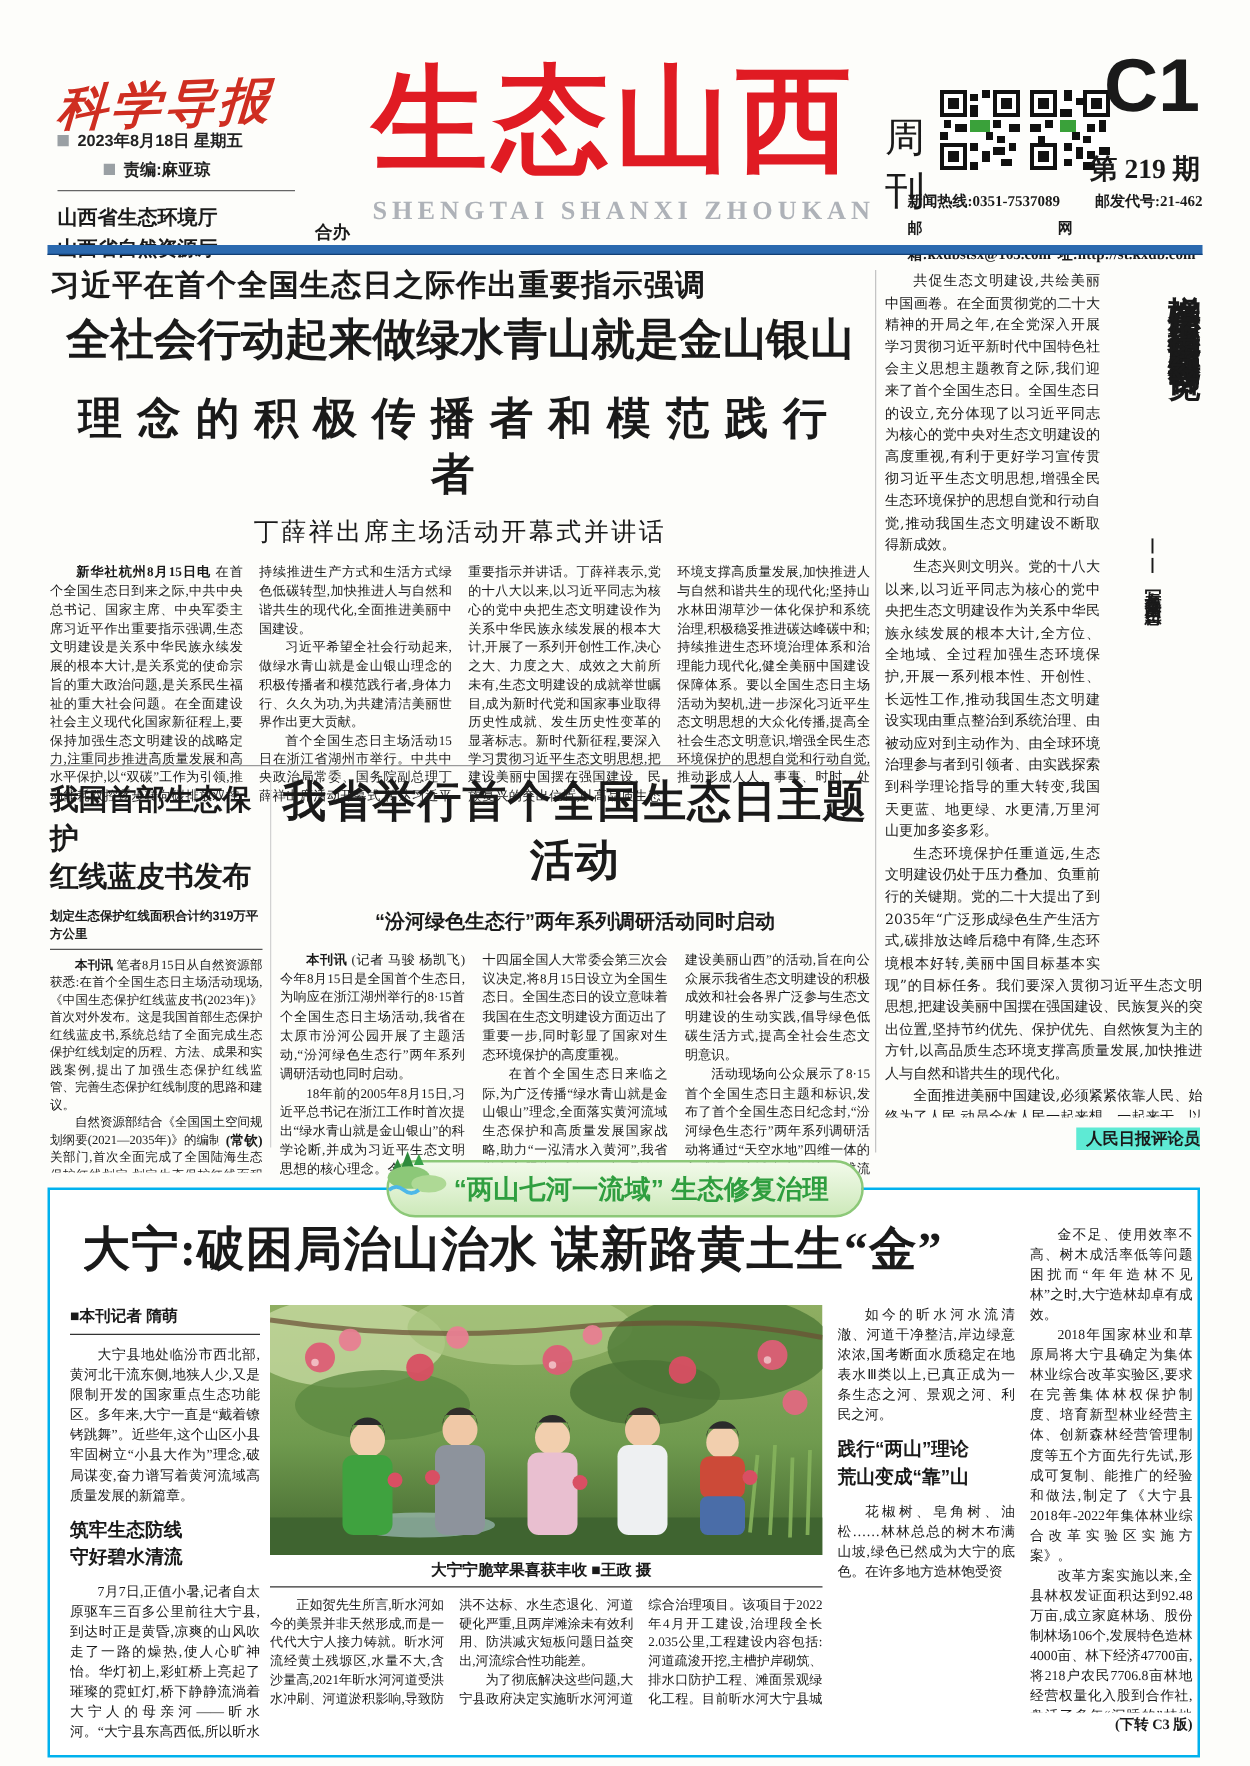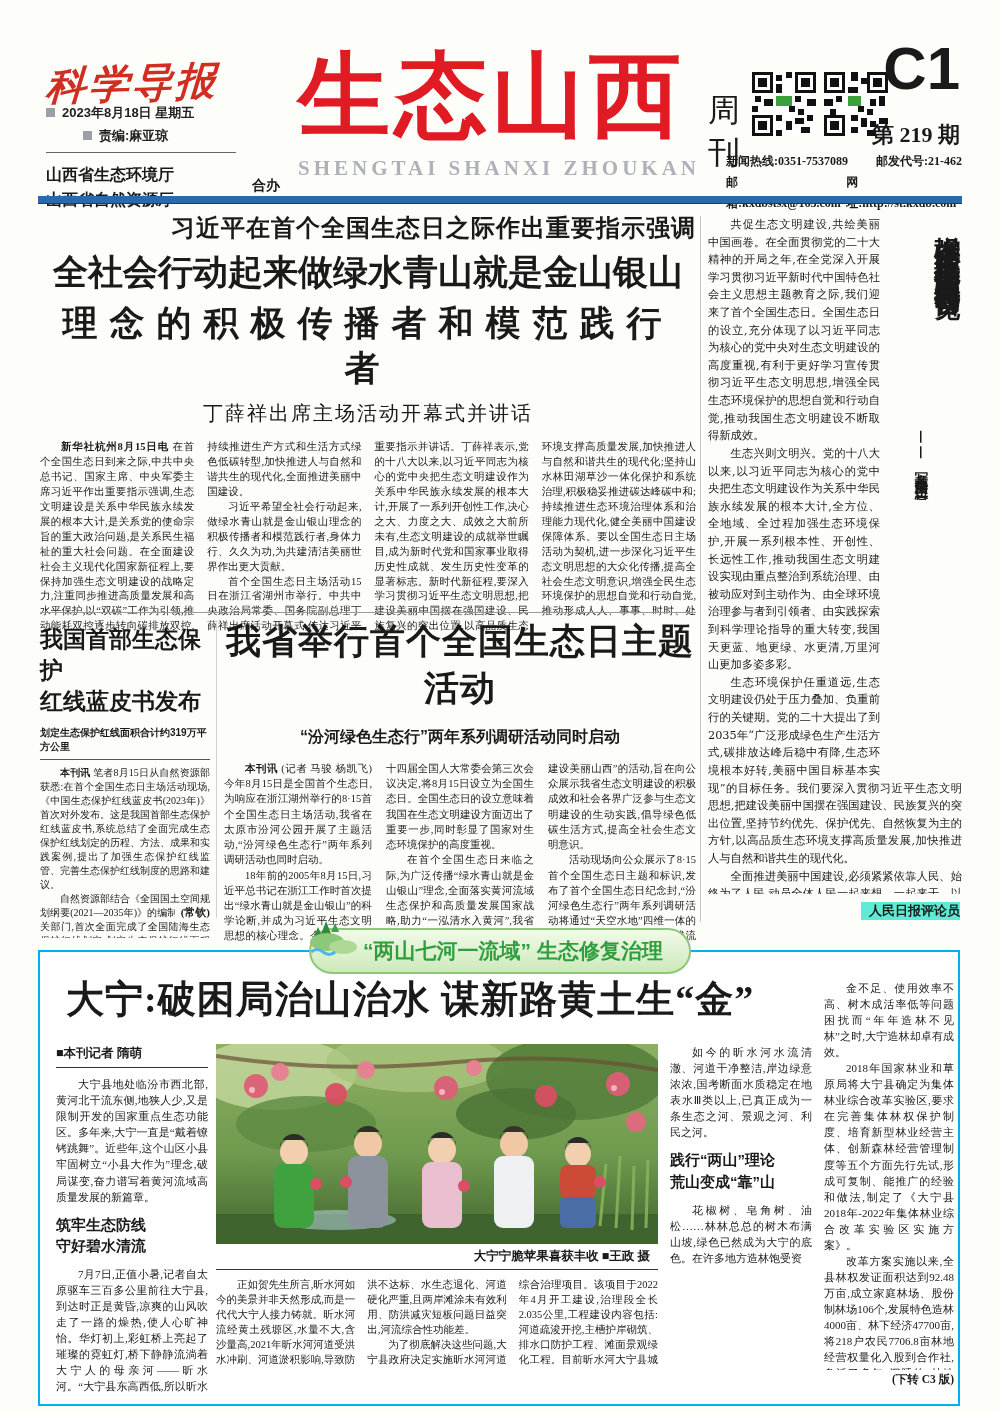--- a/index.html
+++ b/index.html
@@ -23,23 +23,23 @@
   .weekly{left:706px;top:90px;width:36px;font-size:32px;line-height:1.3;text-align:center;font-weight:500;}
   .qr{top:72px;width:64px;height:64px;}
   .qr1{left:752px;}.qr2{left:824px;}
   .page-code{right:40px;top:34px;font-size:60px;font-weight:800;font-family:"Liberation Sans",sans-serif;}
   .issue{right:40px;top:120px;font-size:22px;font-weight:600;}
   .contact{left:726px;top:151px;width:236px;font-size:12px;font-weight:700;line-height:1.75;}
   .contact .row{display:flex;justify-content:space-between;}
   .blue-band{left:38px;top:196px;width:924px;height:7px;background:#2b69ae;border-bottom:1px solid #123f74;}
   
   .lead{left:40px;top:212px;width:656px;}
-  .lead-kicker{text-align:right;font-size:24px;font-weight:800;font-family:"Liberation Sans",sans-serif;letter-spacing:1px;}
+  .lead-kicker{text-align:left;font-size:24px;font-weight:800;font-family:"Liberation Sans",sans-serif;letter-spacing:1px;}
   .lead-h{text-align:center;font-size:35px;font-weight:900;font-family:"Liberation Sans",sans-serif;line-height:1.28;margin-top:6px;}
-  .lead-h2{letter-spacing:12px;margin-top:6px;}
+  .lead-h2{letter-spacing:12px;margin-top:18px;}
   .lead-deck{text-align:center;font-size:20px;font-weight:400;margin-top:10px;letter-spacing:2px;}
   .lead-body{margin-top:13px;height:208px;column-count:4;column-gap:13px;font-size:10.5px;line-height:1.42;
         text-align:justify;overflow:hidden;}
   
   .hdiv{left:40px;top:612px;width:656px;height:1px;background:#9a9a9a;}
   .vdiv-right{left:700px;top:216px;width:1px;height:706px;background:#c4c4c4;}
   .vdiv-mid{left:216px;top:624px;width:1px;height:294px;background:#d2d2d2;}
   
   .bluebook{left:40px;top:624px;width:170px;height:296px;}
   .bb-title{font-size:23px;font-weight:900;font-family:"Liberation Sans",sans-serif;line-height:1.35;}
@@ -75,21 +75,21 @@
   .dn-col{position:absolute;font-size:11px;line-height:1.46;text-align:justify;overflow:hidden;}
   .dn-col1{left:16px;top:92px;width:152px;height:348px;}
   .dn-col5{left:630px;top:92px;width:142px;height:348px;}
   .dn-col6{left:784px;top:28px;width:130px;height:390px;}
   .dn-byline{font-size:12.5px;font-weight:700;font-family:"Liberation Sans",sans-serif;
         border-bottom:1px solid #333;padding-bottom:5px;margin-bottom:8px;text-indent:0;}
   .dn-subhead{font-size:15px;font-weight:800;font-family:"Liberation Sans",sans-serif;line-height:1.45;
         margin:9px 0;text-indent:0;}
   .dn-photo{position:absolute;left:176px;top:92px;width:442px;}
   .dn-photo svg{display:block;}
-  .dn-caption{text-align:right;font-size:12.5px;font-weight:700;padding:4px 8px 4px 0;border-bottom:1px solid #333;}
+  .dn-caption{text-align:center;font-size:12.5px;font-weight:700;padding:4px 8px 4px 0;border-bottom:1px solid #333;}
   .dn-midcols{margin-top:8px;height:104px;column-count:3;column-gap:12px;font-size:10.5px;line-height:1.42;
         text-align:justify;overflow:hidden;}
   .dn-cont{position:absolute;left:784px;top:420px;width:130px;text-align:right;font-weight:700;font-size:11.5px;}
 </style>
 </head>
 <body>
 
 <div class="page">
 
   <div class="abs logo">科学导报</div>

